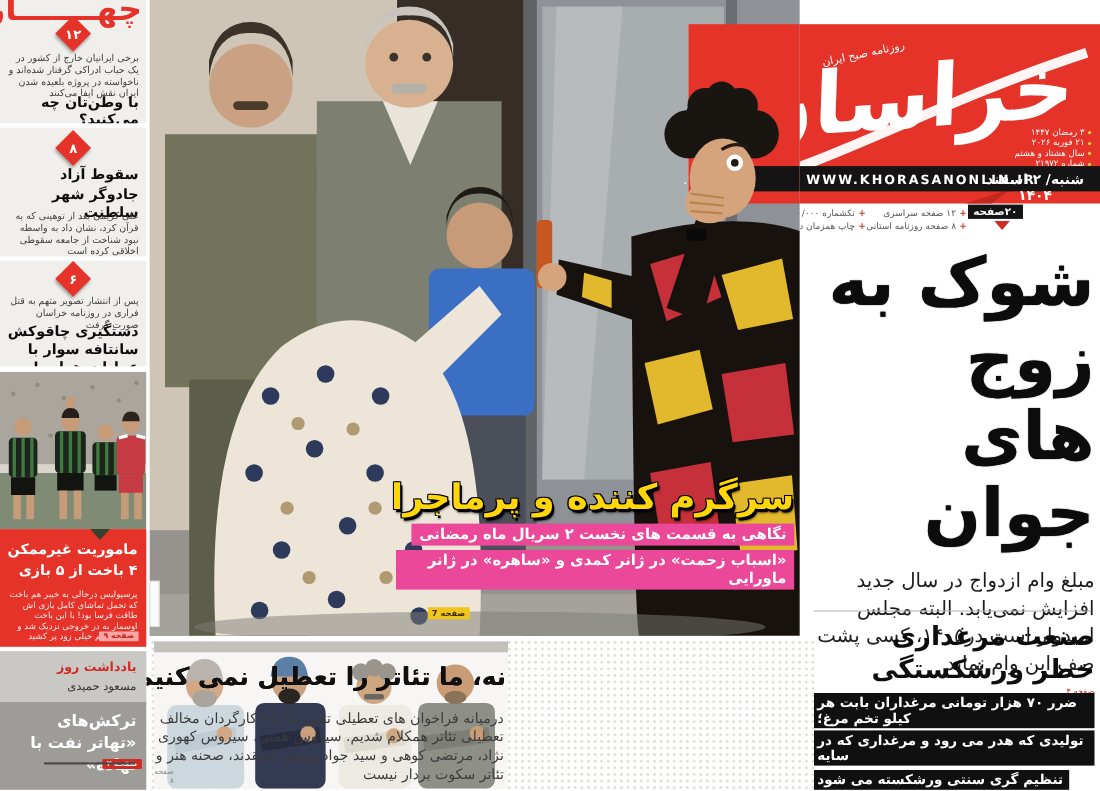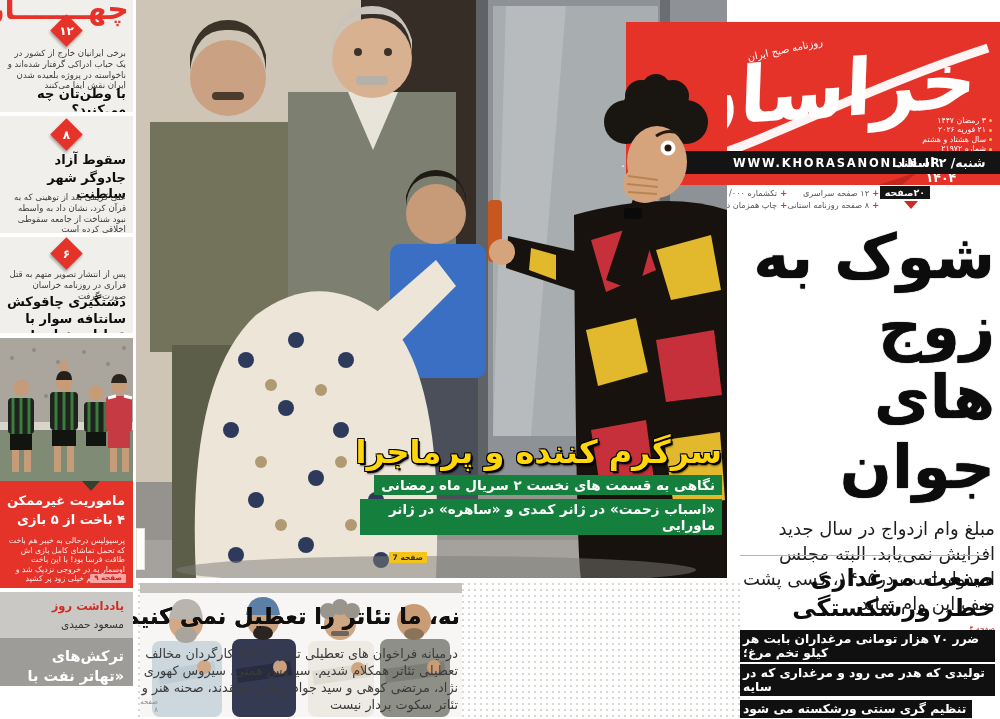--- a/index.html
+++ b/index.html
@@ -67,21 +67,21 @@
   .th-head { position:absolute; top:22px; left:auto; right:280px; white-space:nowrap; font-size:22.5px; font-weight:bold; color:#101010; text-shadow:0 0 .6px #000; }
   .th-deck { position:absolute; top:64px; right:282px; width:318px; font-size:12.8px; line-height:17px; color:#3b3b3b; text-align:right; }
   .th-ref { position:absolute; top:117px; right:582px; font-size:7px; color:#8a8a8a; }
 
   
   #photo { right:273px; top:0; width:591px; height:578px; z-index:2; }
   .cap-wrap { position:absolute; right:5px; top:433px; width:362px; text-align:right; }
   .cap-yellow { font-size:32px; font-weight:bold; color:#ffd60a;
     text-shadow:2px 2px 0 #000,-1px -1px 0 #000,1px -1px 0 #000,-1px 1px 0 #000,2px 3px 2px rgba(0,0,0,.6); white-space:nowrap; }
   .cap-strip { margin-top:4px; }
-  .cap-strip span { display:inline-block; background:#15803d; color:#fff; font-size:13.5px; font-weight:bold; padding:2px 7px; }
+  .cap-strip span { display:inline-block; background:#ec4899; color:#fff; font-size:13.5px; font-weight:bold; padding:2px 7px; }
   .photo-pagechip { position:absolute; right:300px; top:552px; background:#f2c51d; color:#3a2b00; font-size:7.5px; font-weight:bold; padding:1px 4px; }
   .photo-sidetag { position:absolute; right:582px; top:528px; width:9px; height:42px; background:#fdfdfd; border:1px solid #e5e2dd; }
 
   .tri-notch { position:absolute; width:0; height:0; border-left:9px solid transparent; border-right:9px solid transparent; border-top:10px solid #35402f; }
 </style>
 </head>
 <body>
 
 <div id="page">
 
@@ -380,21 +380,21 @@
       <div class="sport-title" style="top:31px;">۴ باخت از ۵ بازی</div>
       <div class="sport-lead" style="top:55px;">پرسپولیس درحالی به خیبر هم باخت که تحمل تماشای کامل بازی اش طاقت فرسا بود! با این باخت اوسمار به در خروجی نزدیک شد و قهرمانی هم خیلی زود پر کشید</div>
       <div class="page-chip" style="right:7px; bottom:5px;">صفحه ۹</div>
     </div>
     <div class="tri-notch" style="right:33px; top:481px;"></div>
 
     <div class="sb-sec note1" style="top:592px; height:46px;">
       <div class="note-kicker" style="top:7px;">یادداشت روز</div>
       <div class="note-author" style="top:26px;">مسعود حمیدی</div>
     </div>
-    <div class="sb-sec note2" style="top:638px; height:48px;">
+    <div class="sb-sec note2" style="top:638px; height:80px;">
       <div class="note-head" style="top:8px;">ترکش‌های</div>
       <div class="note-head" style="top:28px;">«تهاتر نفت با نهاده»</div>
       <div class="page-chip" style="left:93px; top:52px; background:#d02b22; color:#fff;">صفحه ۲</div>
       <div class="note-rule" style="top:55px; right:10px; left:40px;"></div>
     </div>
   </div>
 
 </div>
 
 </body></html>

